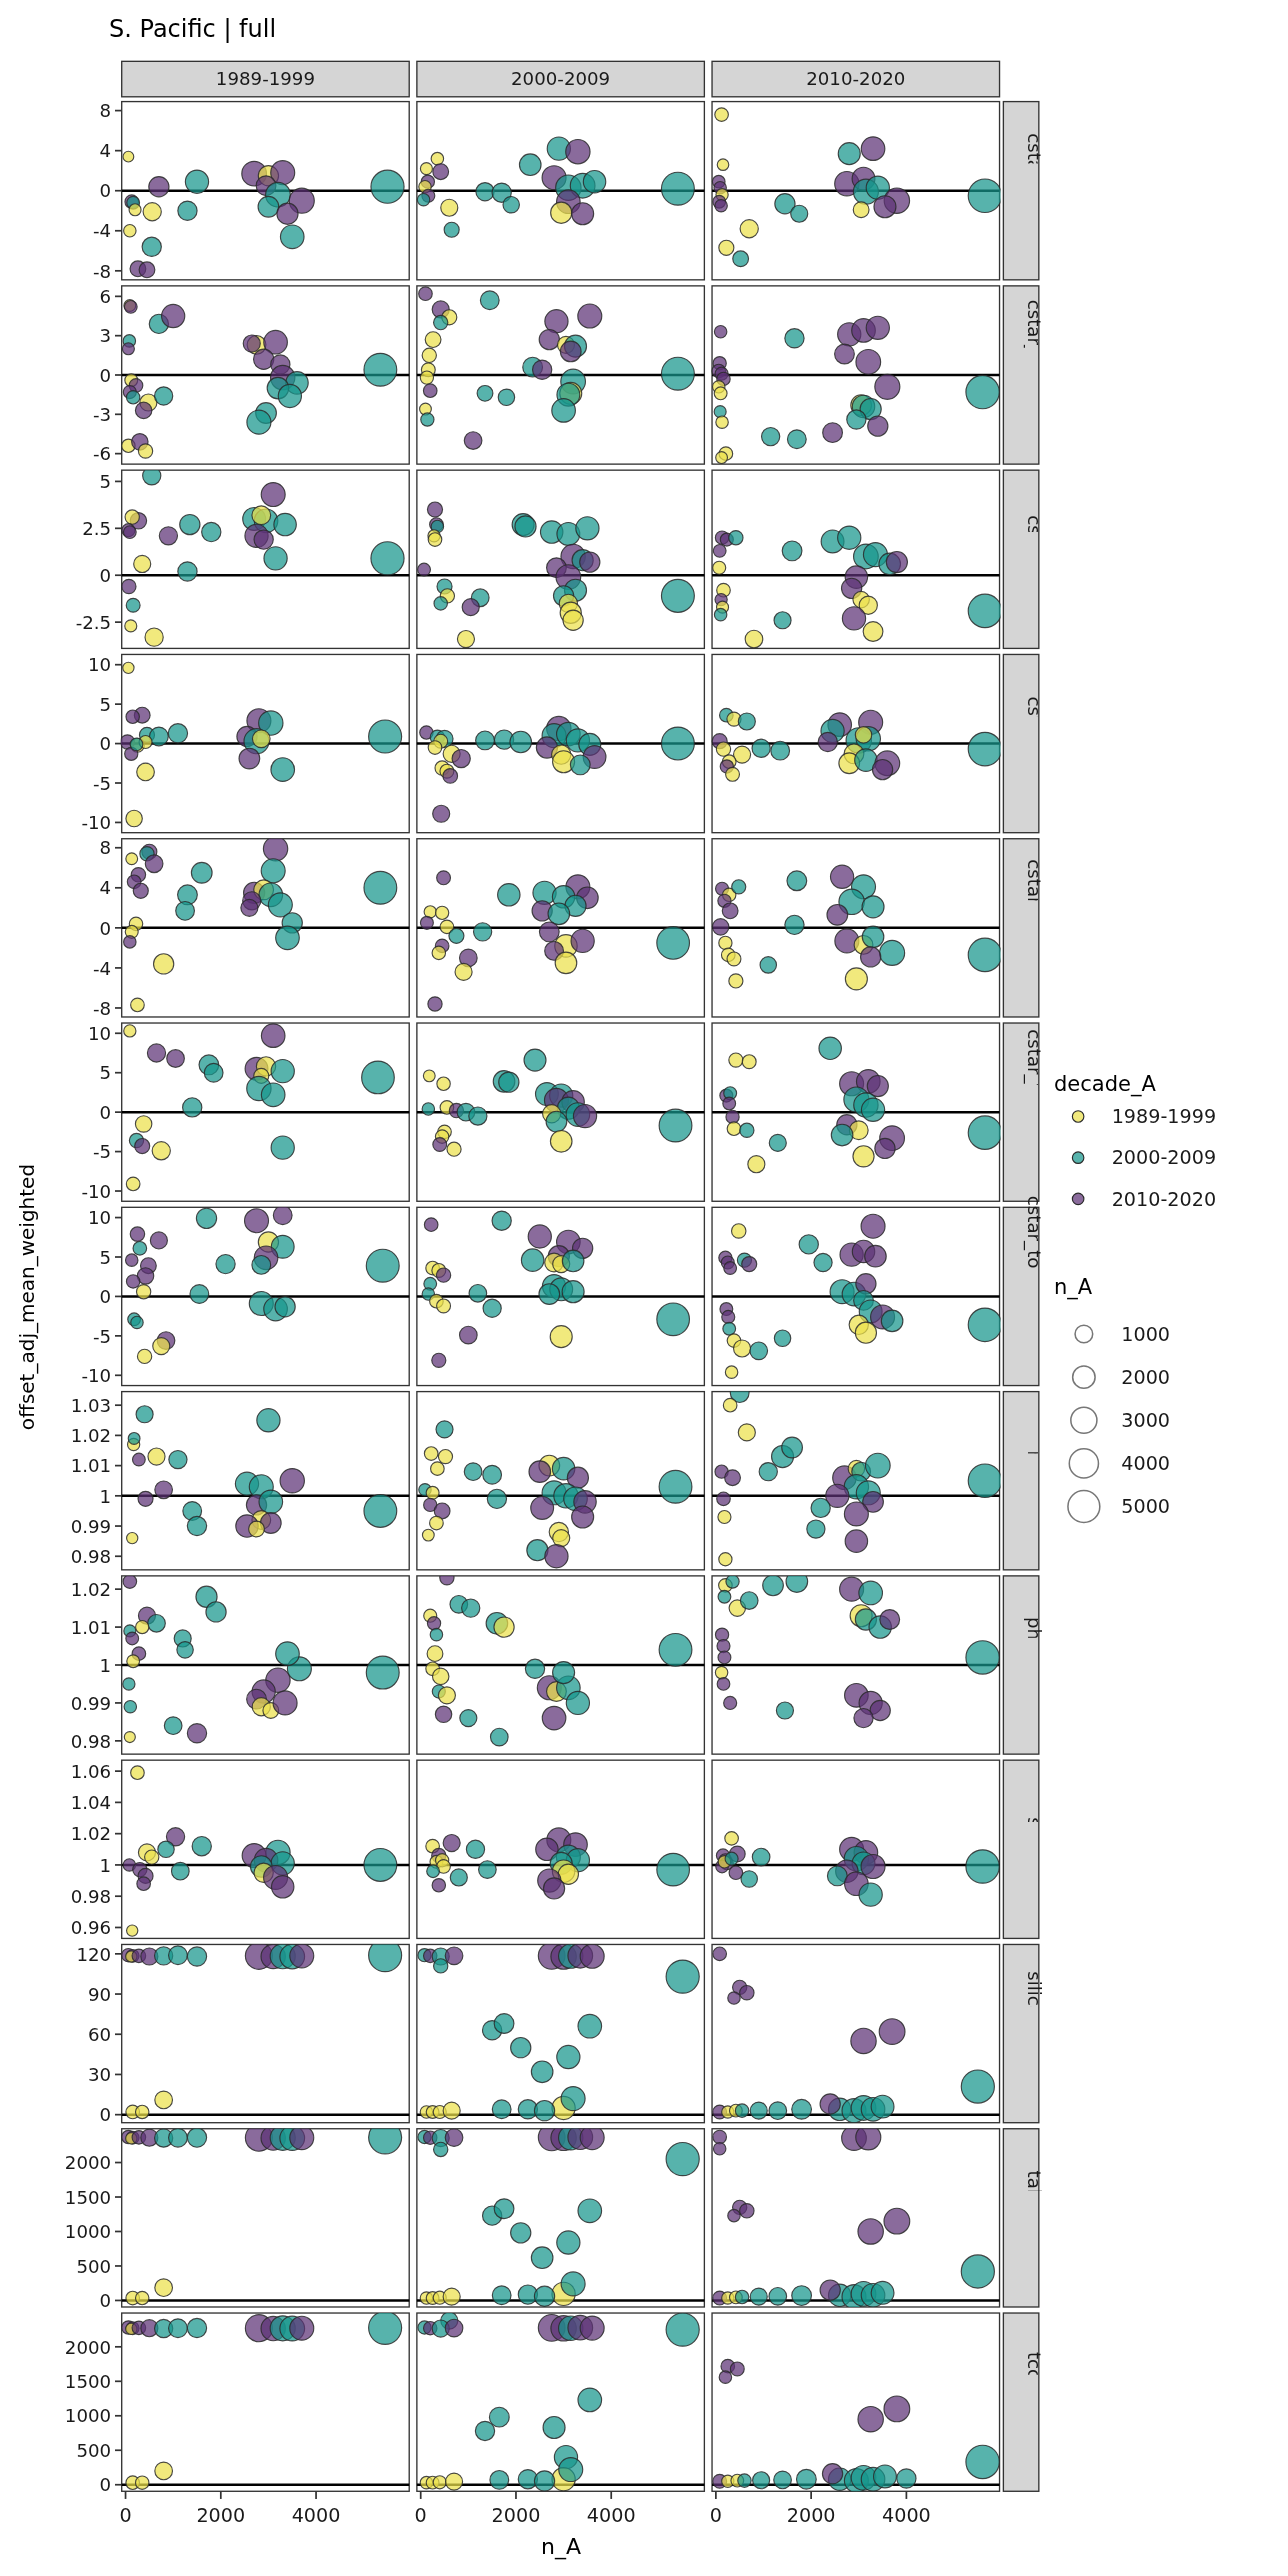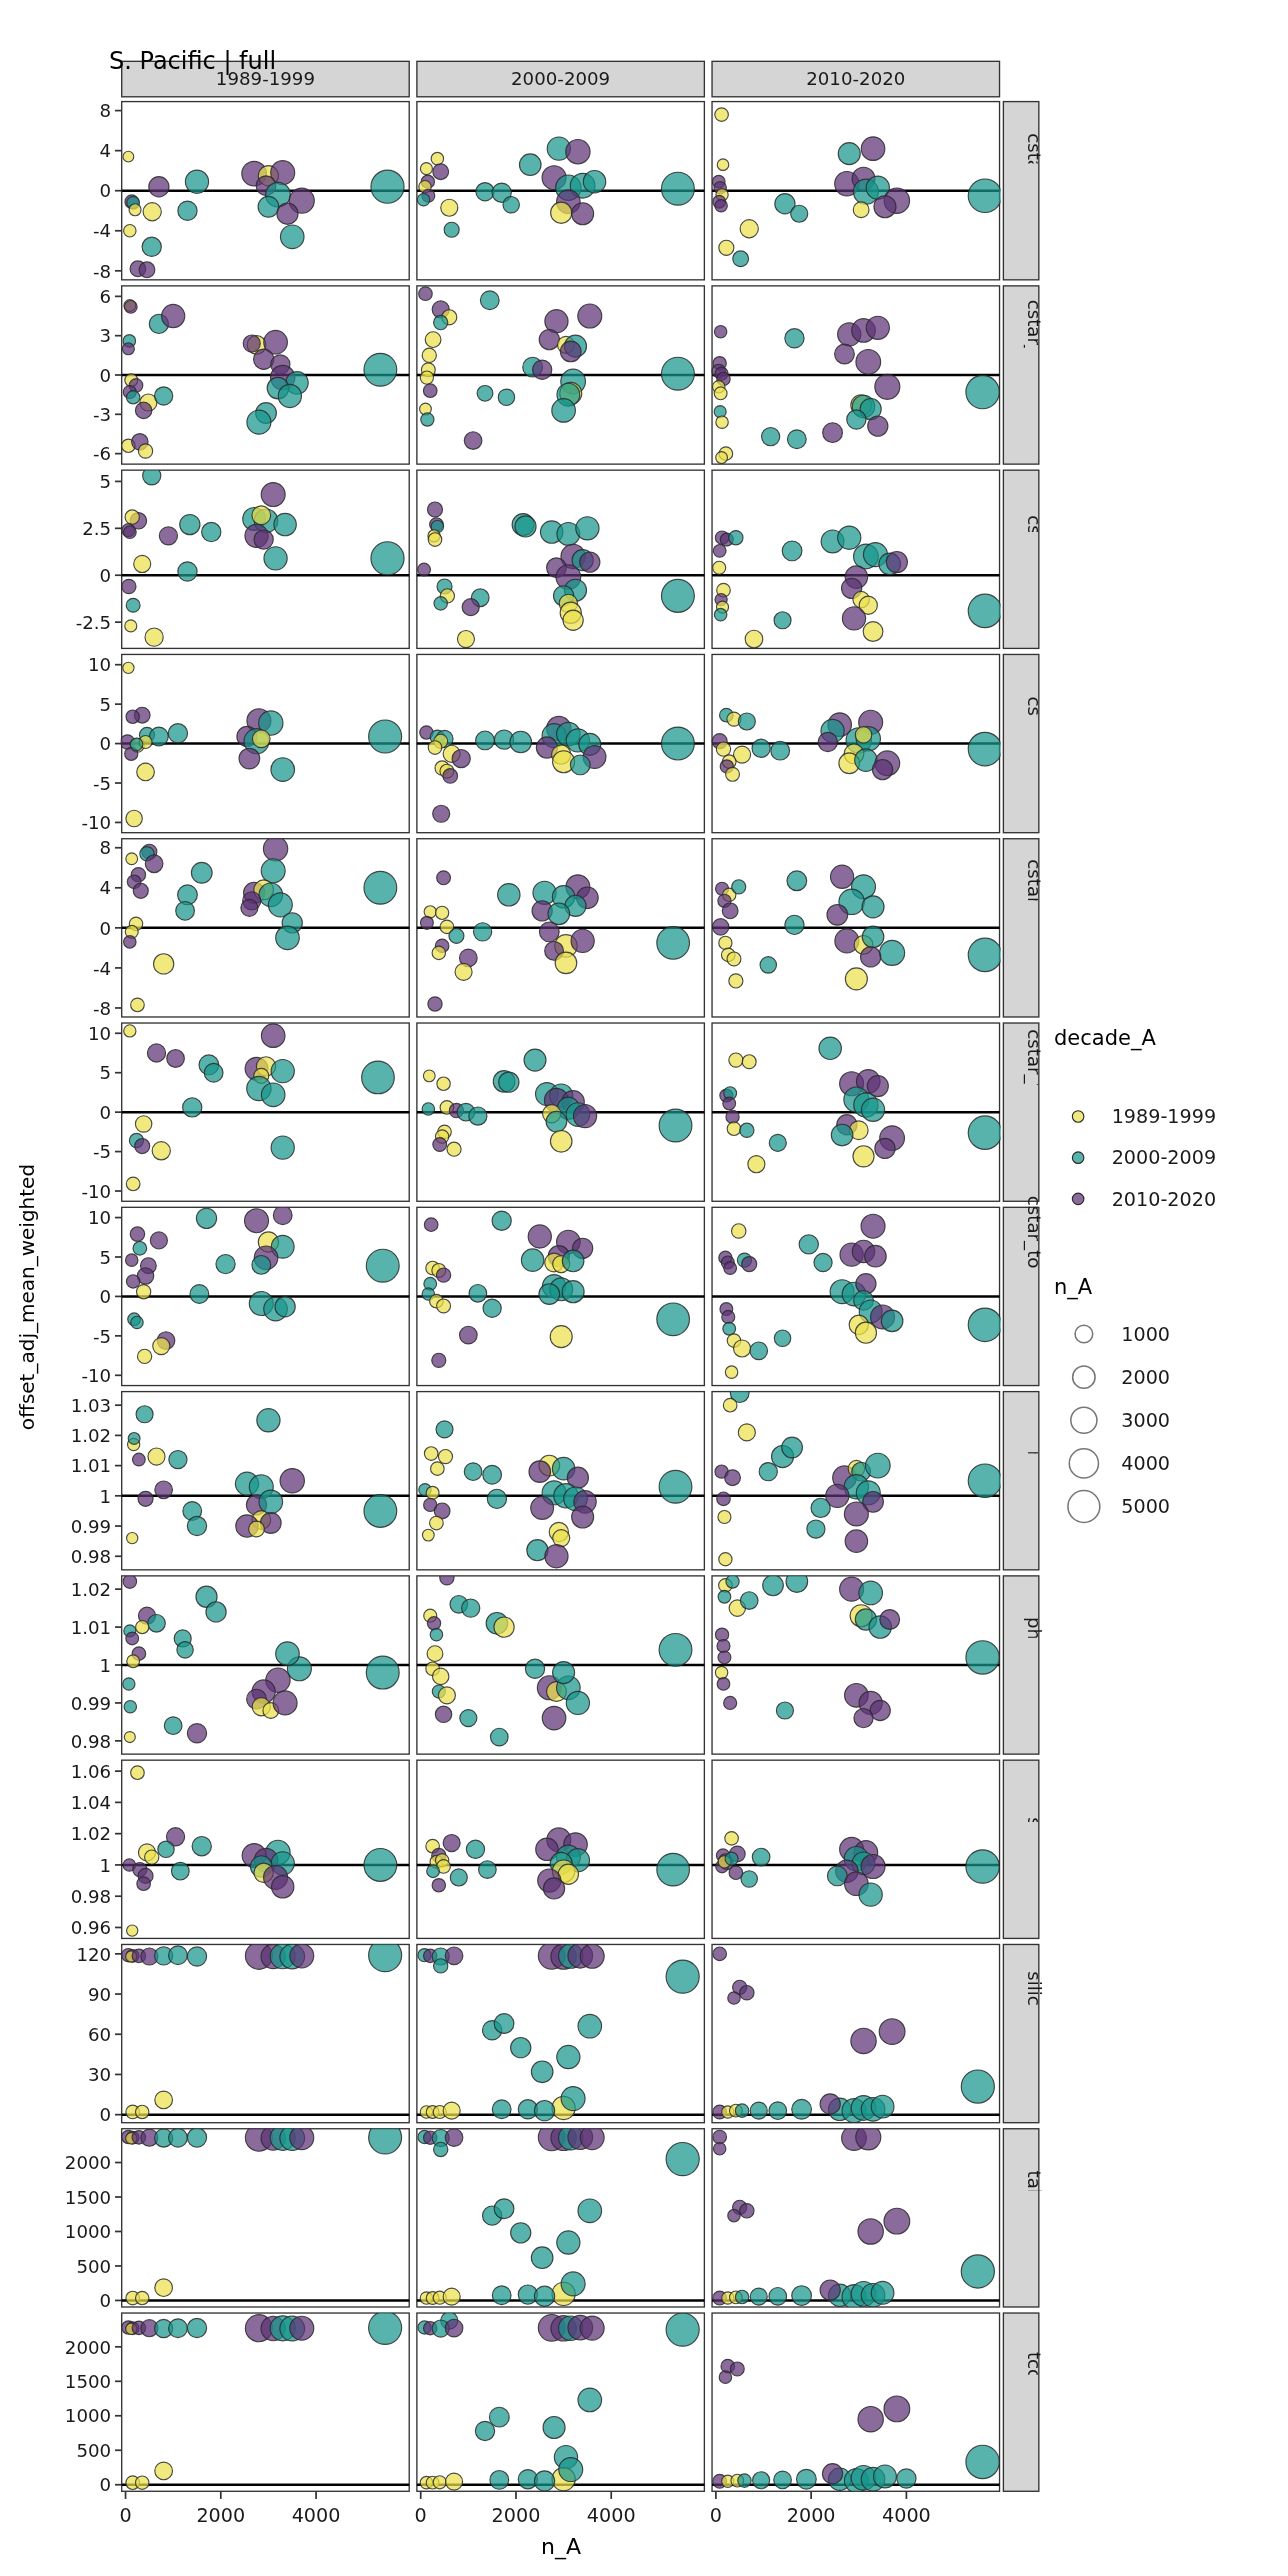--- a/index.html
+++ b/index.html
@@ -1,19 +1,19 @@
 <!DOCTYPE html>
 <html><head>
 <meta charset="utf-8">
 <style>
   html,body{margin:0;padding:0;background:#fff;}
   #stage{position:relative;width:1288px;height:2576px;background:#fff;
          font-family:"DejaVu Sans",sans-serif;color:#000;overflow:hidden;}
   #plot-svg{position:absolute;left:0;top:0;}
-  .ttl{position:absolute;left:109px;top:15.3px;font-size:24px;color:#000;margin-top:32px;}
+  .ttl{position:absolute;left:109px;top:15.3px;font-size:24px;color:#000;}
   .xlab{position:absolute;left:122px;top:2534px;width:878px;text-align:center;font-size:22px;color:#000;}
   .ylab{position:absolute;left:-165px;top:1285px;width:383px;text-align:center;font-size:20px;color:#000;
         transform:rotate(-90deg);}
   .leg-title{position:absolute;left:1054px;font-size:21px;color:#000;}
   text{font-family:"DejaVu Sans",sans-serif;}
 </style>
 </head>
 <body>
 
 <div id="stage">
@@ -1339,16 +1339,16 @@
       <circle cx="1131" cy="1482" r="13.606728592598156" fill="none" stroke="#777" stroke-width="1.6"></circle>
       <text x="1170" y="1489" font-size="20" fill="#1a1a1a" text-anchor="start">3000</text>
       <circle cx="1131" cy="1527" r="15.216655108639841" fill="none" stroke="#777" stroke-width="1.6"></circle>
       <text x="1170" y="1534" font-size="20" fill="#1a1a1a" text-anchor="start">4000</text>
       <circle cx="1131" cy="1572" r="16.635028842544404" fill="none" stroke="#777" stroke-width="1.6"></circle>
       <text x="1170" y="1579" font-size="20" fill="#1a1a1a" text-anchor="start">5000</text>
     </svg>
   <div class="ttl">S. Pacific | full</div>
   <div class="xlab">n_A</div>
   <div class="ylab">offset_adj_mean_weighted</div>
-  <div class="leg-title" style="top:1026px">decade_A</div>
+  <div class="leg-title" style="top:1072px">decade_A</div>
   <div class="leg-title" style="top:1275px">n_A</div>
 </div>
 
 
 </body></html>

